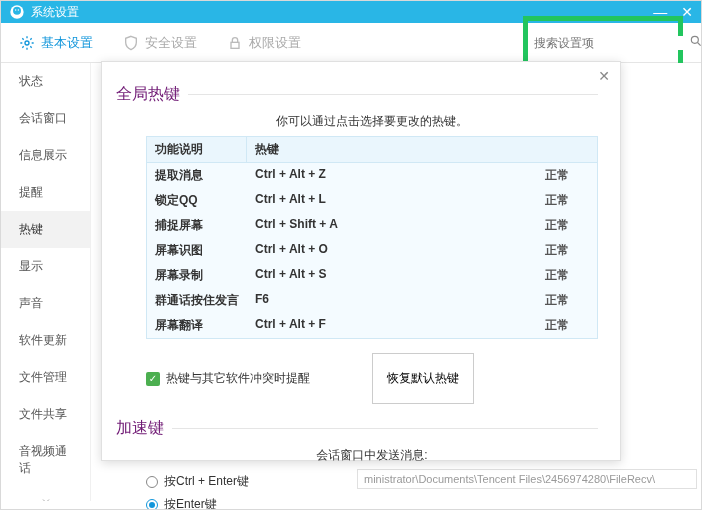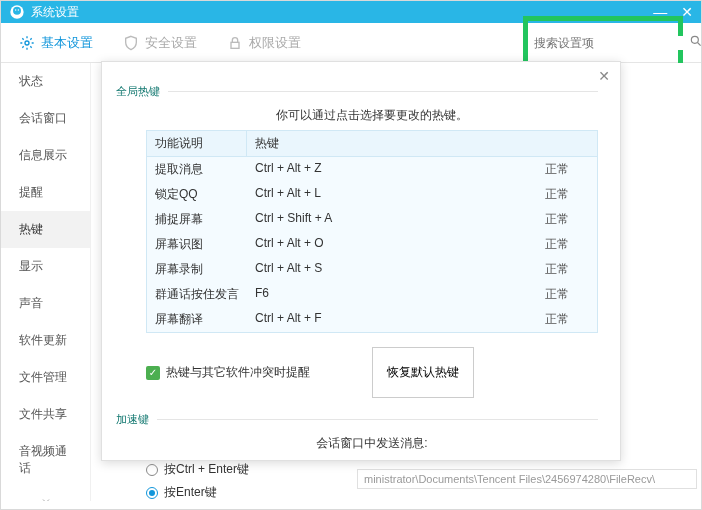--- a/index.html
+++ b/index.html
@@ -23,25 +23,25 @@
 .side-item { padding: 10px 18px; font-size: 12px; color: #555; cursor: pointer; }
 .side-item.active { background: #f2f2f2; color: #333; }
 .side-more { text-align: center; color: #aaa; padding: 6px 0; cursor: pointer; }
 
 .content { flex: 1; background: #fff; position: relative; }
 
 .modal-backdrop { position: absolute; inset: 0; display: block; }
 .modal { position: absolute; left: 100px; top: 60px; width: 520px; height: 400px; background: #fff; border: 1px solid #e0e0e0; box-shadow: 0 2px 10px rgba(0,0,0,0.15); padding: 16px 22px 16px 14px; font-size: 12px; color: #333; }
 .modal .close { position: absolute; right: 10px; top: 6px; color: #888; cursor: pointer; font-size: 14px; }
 
-.section-title { display: flex; align-items: center; color: #0f766e; font-size: 11px; margin: 6px 0 8px 0; }
+.section-title { display: flex; align-items: center; color: #701a75; font-size: 16px; margin: 6px 0 8px 0; }
 .section-title .line { flex: 1; height: 1px; background: #e5e5e5; margin-left: 8px; }
 .subtext { margin-left: 30px; margin-bottom: 6px; color: #333; text-align: center; }
 
-.hk-table { margin-left: 30px; border: 1px solid #d0e8f5; background: #f4fbff; }
+.hk-table { margin-left: 30px; border: 1px solid #d0e8f5; background: #f4fbff; font-weight: bold; }
 .hk-head { display: flex; border-bottom: 1px solid #d0e8f5; background: #eaf6fd; }
 .hk-head > div { padding: 4px 8px; font-size: 12px; }
 .hk-head > div:first-child { border-right: 1px solid #d0e8f5; }
 .hk-row { display: flex; padding: 2px 0; }
 .hk-row > div { padding: 2px 8px; font-size: 12px; }
 .col-fn { width: 100px; }
 .col-key { flex: 1; }
 .col-st { width: 60px; color: #555; text-align: left; }
 
 .conflict-row { display: flex; align-items: center; margin: 14px 0 4px 30px; gap: 18px; }

